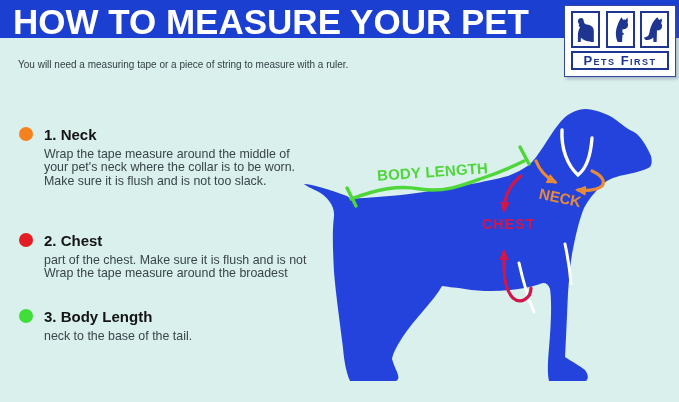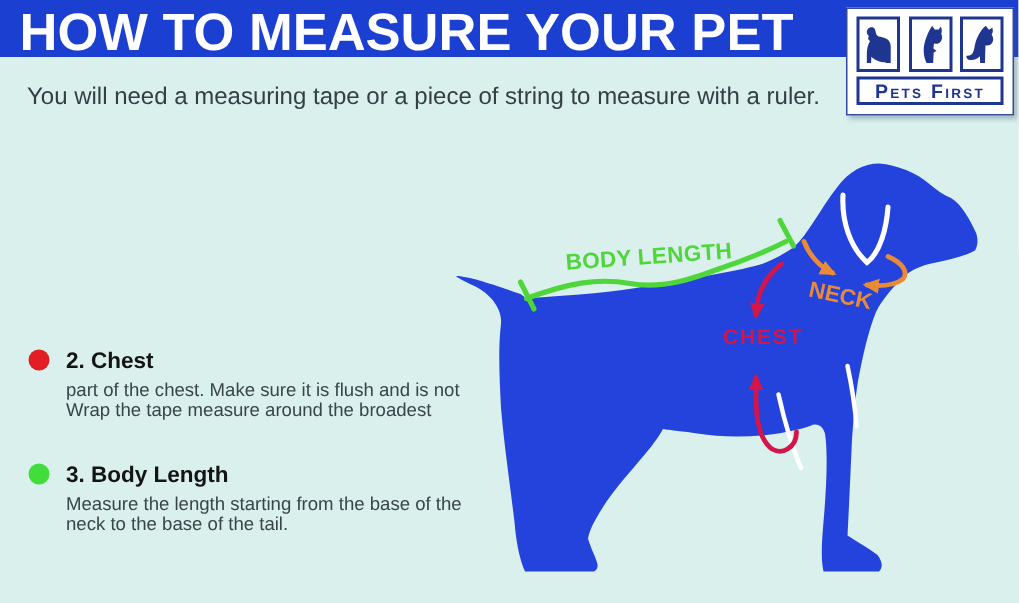--- a/index.html
+++ b/index.html
@@ -8,21 +8,21 @@
     background:#d9f0ec;font-family:"Liberation Sans",sans-serif;
     -webkit-font-smoothing:antialiased;
   }
   
   .header-bar{position:absolute;left:0;top:0;width:679px;height:38px;background:#1b3fd1;}
   .header-title{
     position:absolute;left:13px;top:2px;color:#ffffff;font-size:35px;font-weight:bold;
     letter-spacing:0px;white-space:nowrap;
   }
   
-  .intro{position:absolute;left:18px;top:54px;color:#333f45;font-size:16px;line-height:22px;}
+  .intro{position:absolute;left:18px;top:54px;color:#333f45;font-size:10px;line-height:22px;}
   .intro div{white-space:nowrap;}
   
   .step{position:absolute;left:19px;display:flex;align-items:flex-start;}
   .bullet{width:14px;height:14px;border-radius:50%;margin-top:1px;flex:0 0 auto;}
   .bullet.b1{background:#f5821f;}
   .bullet.b2{background:#e21d23;}
   .bullet.b3{background:#41dd3a;}
   .step-text{margin-left:11px;}
   .step-heading{font-size:15px;font-weight:bold;color:#141414;margin-bottom:5px;white-space:nowrap;}
   .step-body{font-size:12.4px;line-height:13.4px;color:#3a454b;}
@@ -54,38 +54,48 @@
 
 <div id="stage">
 
   <div class="header-bar"></div>
   <div class="header-title">HOW TO MEASURE YOUR PET</div>
 
   <div class="intro">
     <div>You will need a measuring tape or a piece of string to measure with a ruler.</div>
   </div>
 
+  <div class="step" id="step1">
+    <div class="bullet b1"></div>
+    <div class="step-text">
+      <div class="step-heading">1. Neck</div>
+      <div class="step-body">
+        <div>Wrap the tape measure around the middle of</div>
+        <div>your pet's neck where the collar is to be worn.</div>
+        <div>Make sure it is flush and is not too slack.</div>
+      </div>
+    </div>
+  </div>
 
   <div class="step" id="step2">
     <div class="bullet b2"></div>
     <div class="step-text">
       <div class="step-heading">2. Chest</div>
       <div class="step-body">
         <div>part of the chest. Make sure it is flush and is not</div>
         <div>Wrap the tape measure around the broadest</div>
       </div>
     </div>
   </div>
 
   <div class="step" id="step3">
     <div class="bullet b3"></div>
     <div class="step-text">
       <div class="step-heading">3. Body Length</div>
       <div class="step-body">
-        <div>Measure the length starting from the base of the</div>
         <div>neck to the base of the tail.</div>
       </div>
     </div>
   </div>
 
   <svg id="diagram" width="679" height="402" viewBox="0 0 679 402">
     <defs>
       <marker id="arrowO" markerUnits="userSpaceOnUse" markerWidth="12" markerHeight="12" refX="8" refY="5" orient="auto">
         <path d="M0,0 L11,5 L0,10 Z" fill="#e98a38"></path>
       </marker>

